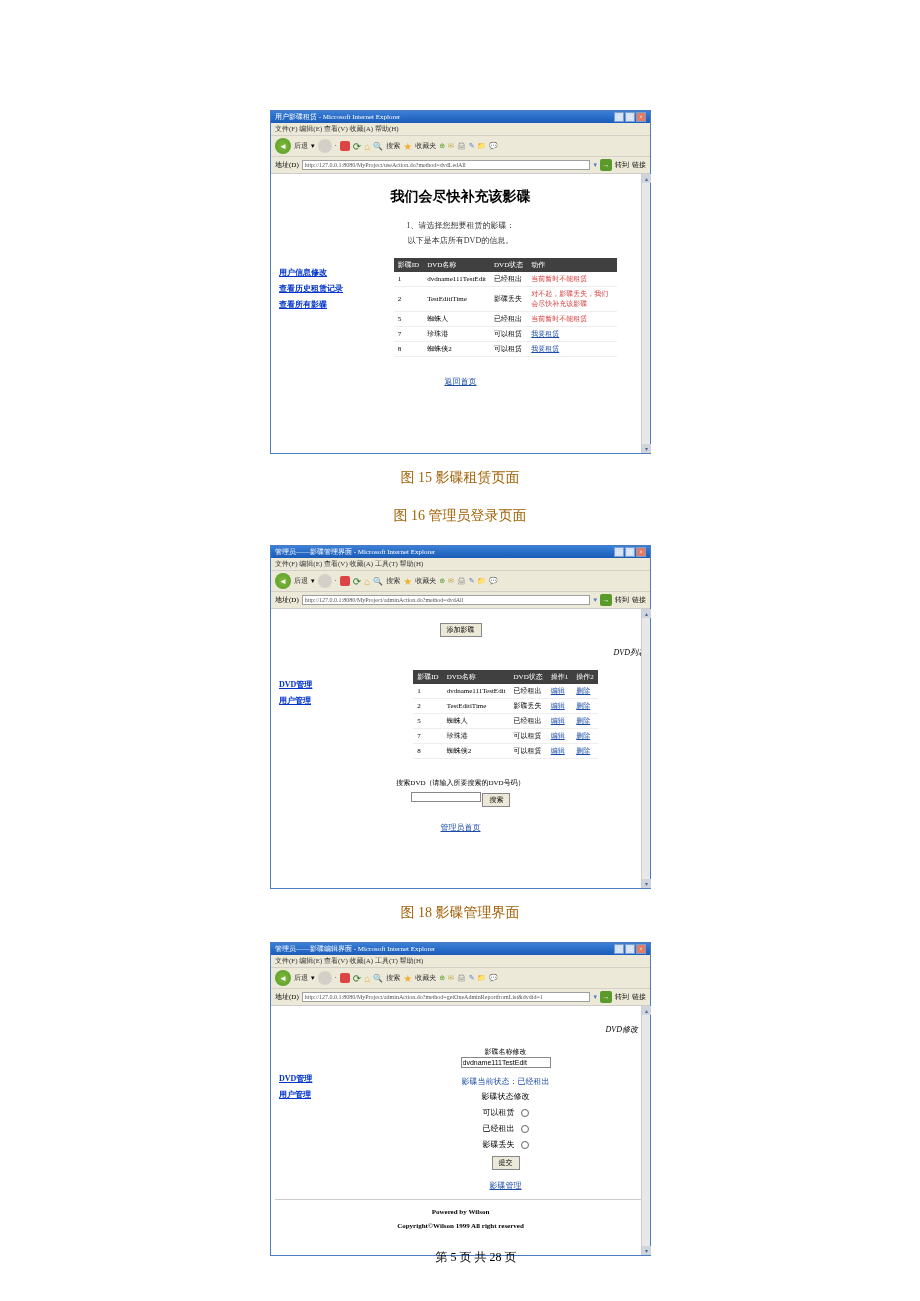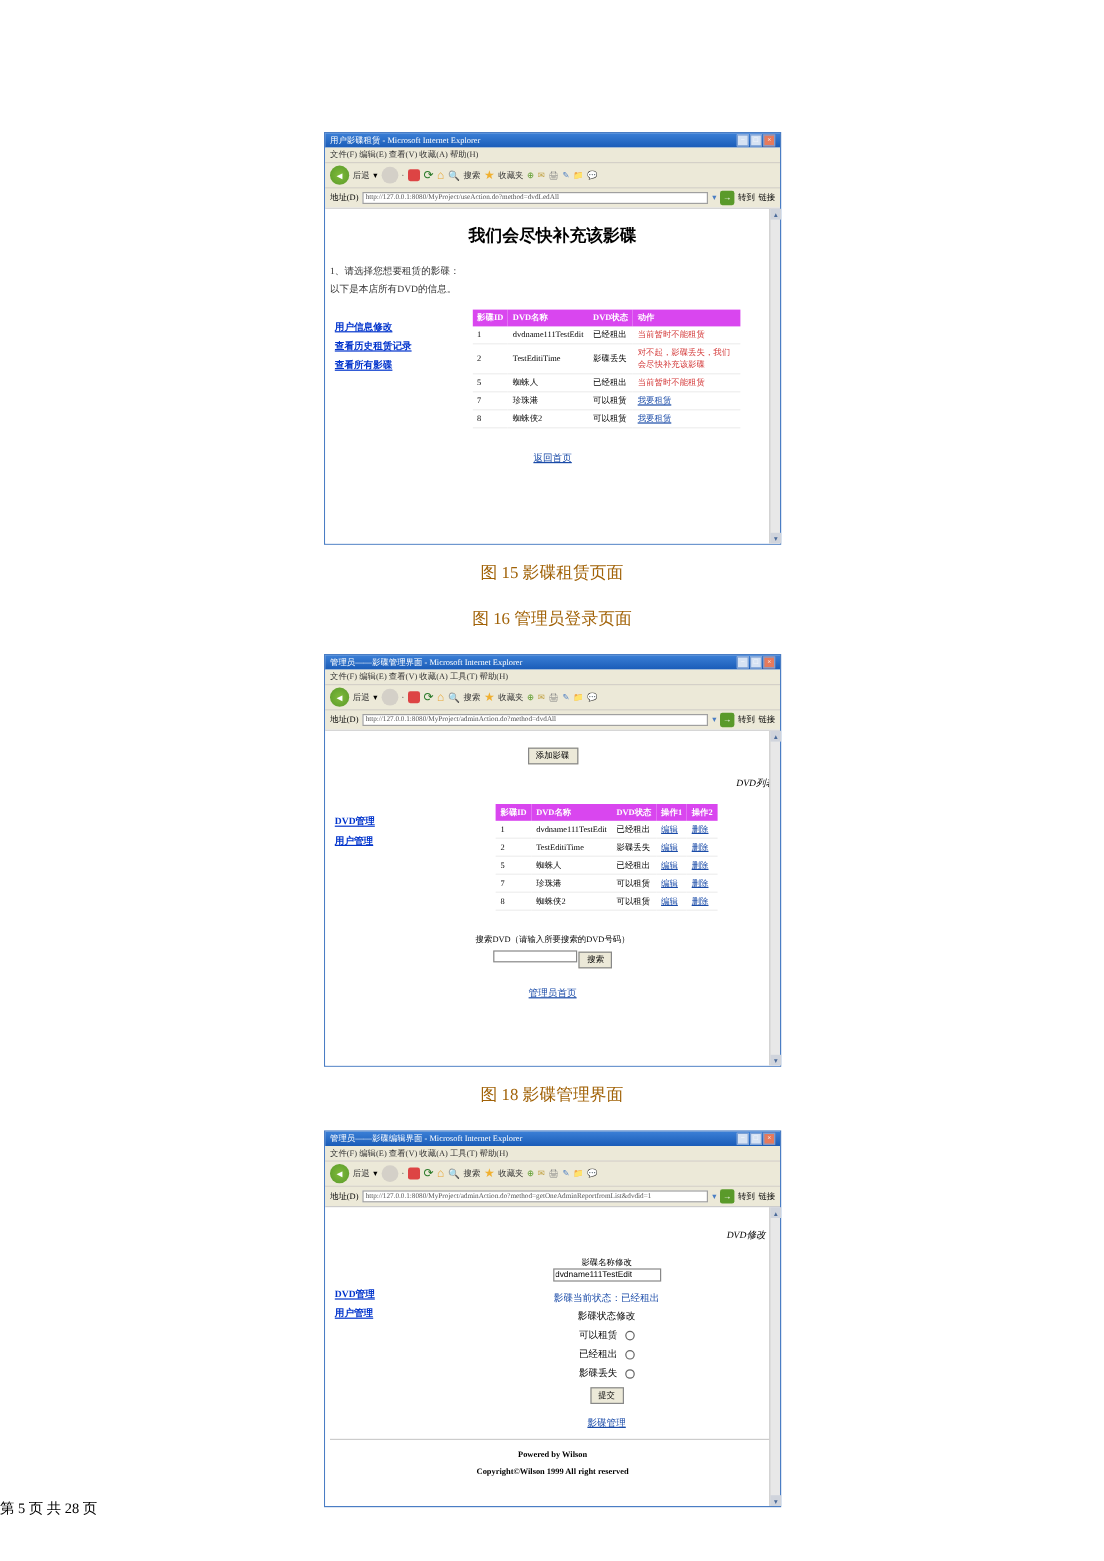--- a/index.html
+++ b/index.html
@@ -95,21 +95,21 @@
     .sb-arrow { width: 9px; height: 9px; background: #d0d4dc; display: flex; align-items: center; justify-content: center; font-size: 6px; color: #4a6a9a; }
     .sb-arrow.bottom { position: absolute; bottom: 0; }
     .app-title {
       text-align: center;
       font-size: 14px;
       font-weight: bold;
       padding: 10px 0;
       color: #000;
     }
     .app-subtitle {
-      text-align: left;
+      text-align: center;
       font-size: 8px;
       color: #333;
       margin: 4px 0;
     }
     .layout {
       display: flex;
       margin-top: 8px;
     }
     .sidebar {
       width: 90px;
@@ -126,25 +126,25 @@
     .main-area {
       flex: 1;
       padding: 0 8px;
     }
     .data-table {
       border-collapse: collapse;
       margin: 4px auto;
       font-size: 7px;
     }
     .data-table th {
-      background: #d946ef;
+      background: #404040;
       color: #fff;
       padding: 2px 4px;
       text-align: left;
-      font-weight: bold;
+      font-weight: normal;
     }
     .data-table td {
       padding: 2px 4px;
       border-bottom: 1px solid #eee;
     }
     .link-text { color: #1a4ba8; text-decoration: underline; }
     .status-red { color: #d43a3a; }
     .btn-small {
       background: #ece9d8;
       border: 1px solid #888;
@@ -169,22 +169,23 @@
     .search-area { text-align: center; margin: 15px 0; font-size: 7px; }
     .search-input { width: 70px; border: 1px solid #888; height: 10px; }
     .radio-row { text-align: center; font-size: 8px; margin: 5px 0; }
     .radio-circle { display: inline-block; width: 8px; height: 8px; border: 1px solid #666; border-radius: 50%; margin-left: 6px; vertical-align: middle; }
     .input-center { width: 90px; border: 1px solid #888; font-size: 7px; padding: 1px; }
     .footer-text { text-align: center; font-size: 7px; font-weight: bold; }
     .page-footer {
       position: absolute;
       bottom: 35px;
       left: 0; right: 0;
-      text-align: left;
+      text-align: center;
       font-size: 12px;
+      padding-left: 32px;
     }
   </style>
 </head>
 <body>
 
 <div class="page-content">
 
   <div class="screenshot-container">
     <div class="browser-window">
       <div class="titlebar">

